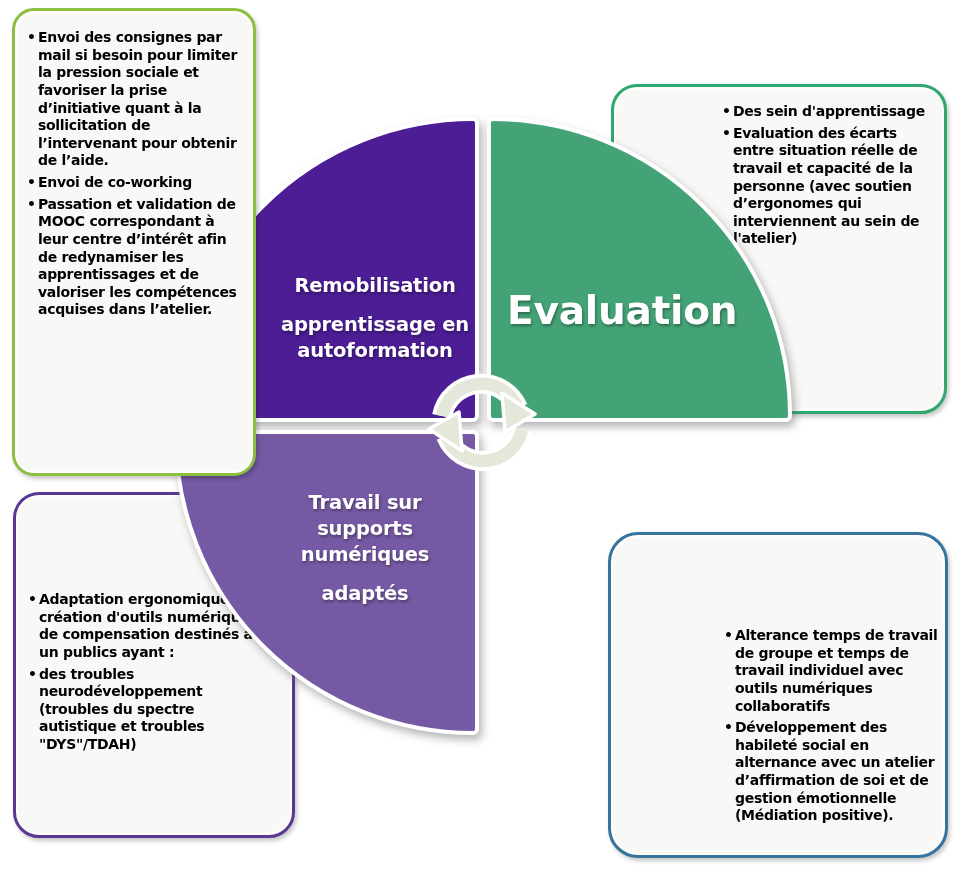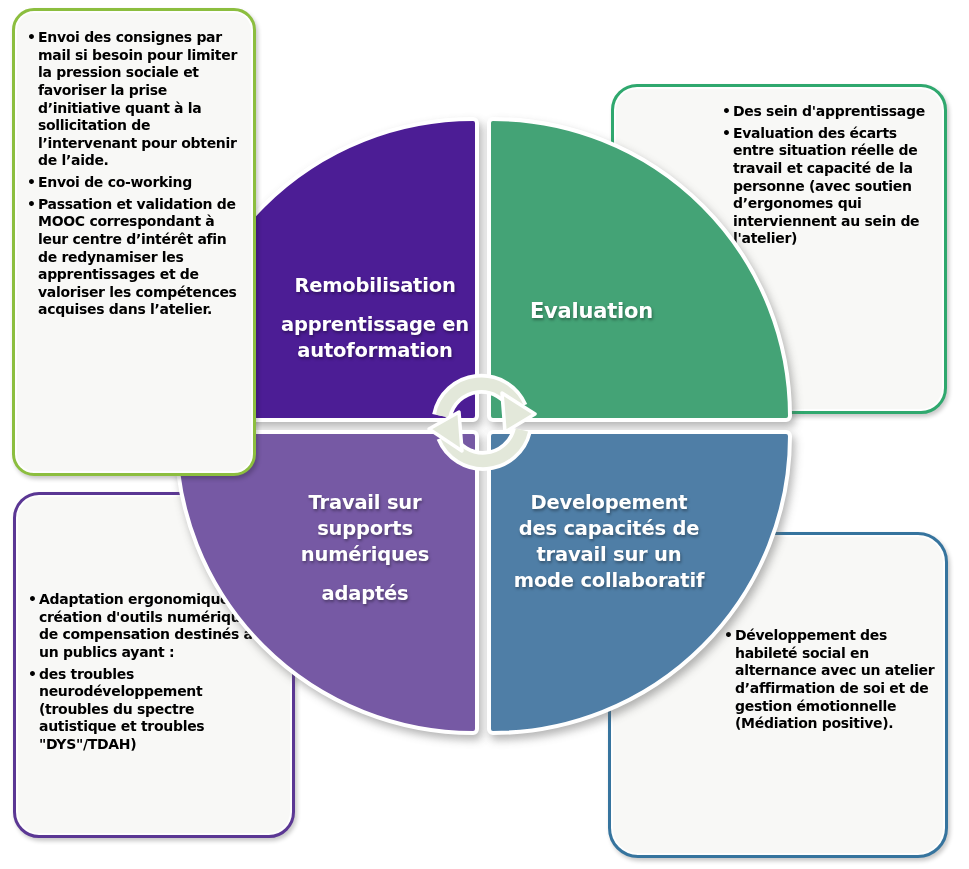--- a/index.html
+++ b/index.html
@@ -19,21 +19,21 @@
   .q-bl{left:174px;top:430px;border-radius:6px 6px 6px 100%;}
   .q-br{left:487px;top:430px;border-radius:6px 6px 100% 6px;}
   .q-label{
     position:absolute;color:#ffffff;font-weight:bold;text-align:center;
     font-size:19.5px;line-height:26px;letter-spacing:-0.2px;
     text-shadow:1px 2px 3px rgba(0,0,0,.35);
   }
   .q-label p{margin:0 0 13px 0;}
   .q-label p:last-child{margin-bottom:0;}
   .lab-tl{left:72px;top:152px;width:250px;}
-  .lab-tr{left:8px;top:172px;width:185px;font-size:21px;line-height:36px;}
+  .lab-tr{left:16px;top:172px;width:185px;font-size:39px;line-height:36px;}
   .lab-bl{left:102px;top:56px;width:170px;}
   .lab-br{left:18px;top:56px;width:200px;}
   
   .cycle-arrows{position:absolute;left:402px;top:330px;width:160px;height:160px;z-index:40;}
   
   .callout{
     position:absolute;box-sizing:border-box;background:#f8f8f6;
     border:3px solid #0f766e;border-radius:26px;
     box-shadow:2px 3px 4px rgba(0,0,0,.22), inset 0 0 0 2px rgba(255,255,255,.85);
   }
@@ -62,20 +62,21 @@
 
   <div class="callout co-bl" style="border-color: rgb(91, 55, 148);">
     <ul class="bullets">
         <li>Adaptation ergonomique et création d'outils numériques de compensation destinés à un publics ayant :</li>
         <li>des troubles neurodéveloppement (troubles du spectre autistique et troubles "DYS"/TDAH)</li>
       </ul>
   </div>
 
   <div class="callout co-br" style="border-color: rgb(54, 116, 158);">
     <ul class="bullets">
+        <li>Alterance temps de travail de groupe et temps de travail individuel avec outils numériques collaboratifs</li>
         <li>Développement des habileté social en alternance avec un atelier d’affirmation de soi et de gestion émotionnelle (Médiation positive).</li>
       </ul>
   </div>
 
   <div class="quadrant q-tl" style="background: #4c1d95;">
     <div class="q-label lab-tl">
         <p>Remobilisation</p>
         <p>apprentissage en autoformation</p>
       </div>
   </div>
@@ -86,25 +87,20 @@
       </div>
   </div>
 
   <div class="quadrant q-bl" style="background: rgb(118, 89, 164);">
     <div class="q-label lab-bl">
         <p>Travail sur supports numériques</p>
         <p>adaptés</p>
       </div>
   </div>
 
-  <div class="quadrant q-br" style="background: rgb(79, 126, 166);">
-    <div class="q-label lab-br">
-        <p>Developement des capacités de travail sur un mode collaboratif</p>
-      </div>
-  </div>
 
   <div class="callout co-tl" style="border-color: rgb(140, 190, 63);">
     <ul class="bullets">
         <li>Envoi des consignes par mail si besoin pour limiter la pression sociale et favoriser la prise d’initiative quant à la sollicitation de l’intervenant pour obtenir de l’aide.</li>
         <li>Envoi de co-working</li>
         <li>Passation et validation de MOOC correspondant à leur centre d’intérêt  afin de redynamiser les apprentissages et de valoriser les compétences acquises dans l’atelier.</li>
       </ul>
   </div>
 
   <svg class="cycle-arrows" viewBox="0 0 160 160">

